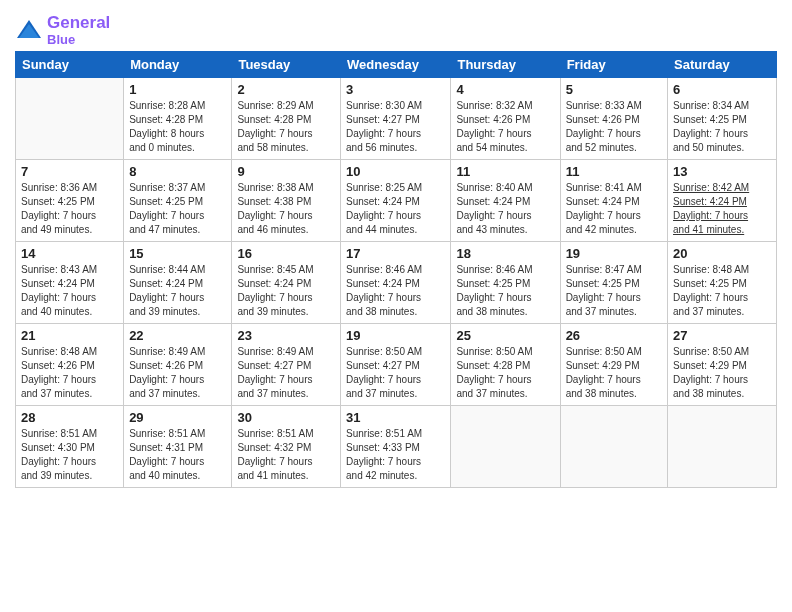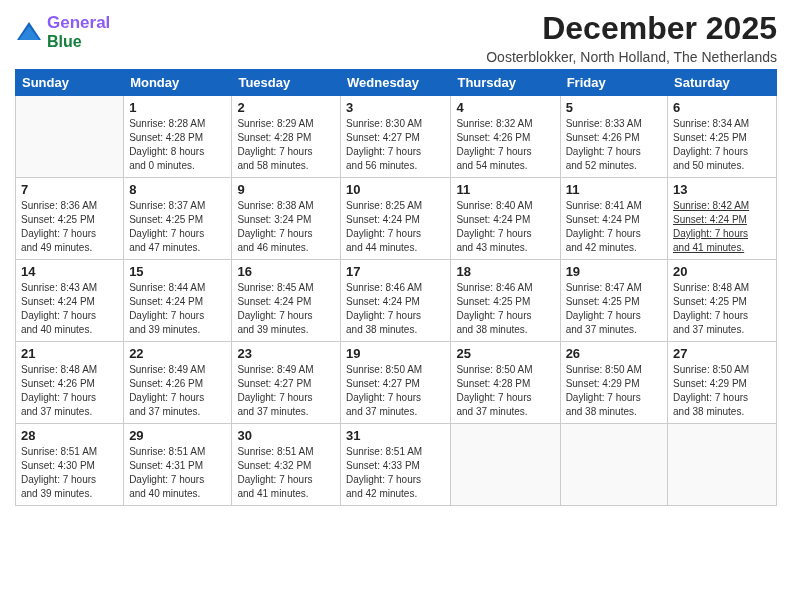--- a/index.html
+++ b/index.html
@@ -85,26 +85,22 @@
 <div class="header-row">
   <div class="logo">
     <svg class="logo-icon" viewBox="0 0 28 24" xmlns="http://www.w3.org/2000/svg">
       <polygon points="14,2 26,20 2,20" fill="#1565c0"></polygon>
       <polygon points="14,6 24,20 4,20" fill="#42a5f5" opacity="0.5"></polygon>
     </svg>
     <div>
       <div style="font-size:17px;font-weight:bold;color:#333;line-height:1.1;">
         <span style="color:#8b5cf6;">General</span>
       </div>
-      <div style="font-size:16px;font-weight:bold;color:#15803d;line-height:1.1;">Blue</div>
+      <div style="font-size:13px;font-weight:bold;color:#8b5cf6;line-height:1.1;">Blue</div>
     </div>
-  </div>
-  <div class="title-block">
-    <div class="month-title">December 2025</div>
-    <div class="location-title">Oosterblokker, North Holland, The Netherlands</div>
   </div>
 </div>
 
 <table class="calendar">
   <thead>
     <tr>
     <th>Sunday</th>
         <th>Monday</th>
         <th>Tuesday</th>
         <th>Wednesday</th>
@@ -170,21 +166,21 @@
         <td>
           <span class="day-num">8</span>
           <div class="day-info" style="white-space: pre-line;">Sunrise: 8:37 AM
 Sunset: 4:25 PM
 Daylight: 7 hours
 and 47 minutes.</div>
         </td>
         <td>
           <span class="day-num">9</span>
           <div class="day-info" style="white-space: pre-line;">Sunrise: 8:38 AM
-Sunset: 3:24 PM
+Sunset: 4:38 PM
 Daylight: 7 hours
 and 46 minutes.</div>
         </td>
         <td>
           <span class="day-num">10</span>
           <div class="day-info" style="white-space: pre-line;">Sunrise: 8:25 AM
 Sunset: 4:24 PM
 Daylight: 7 hours
 and 44 minutes.</div>
         </td>

